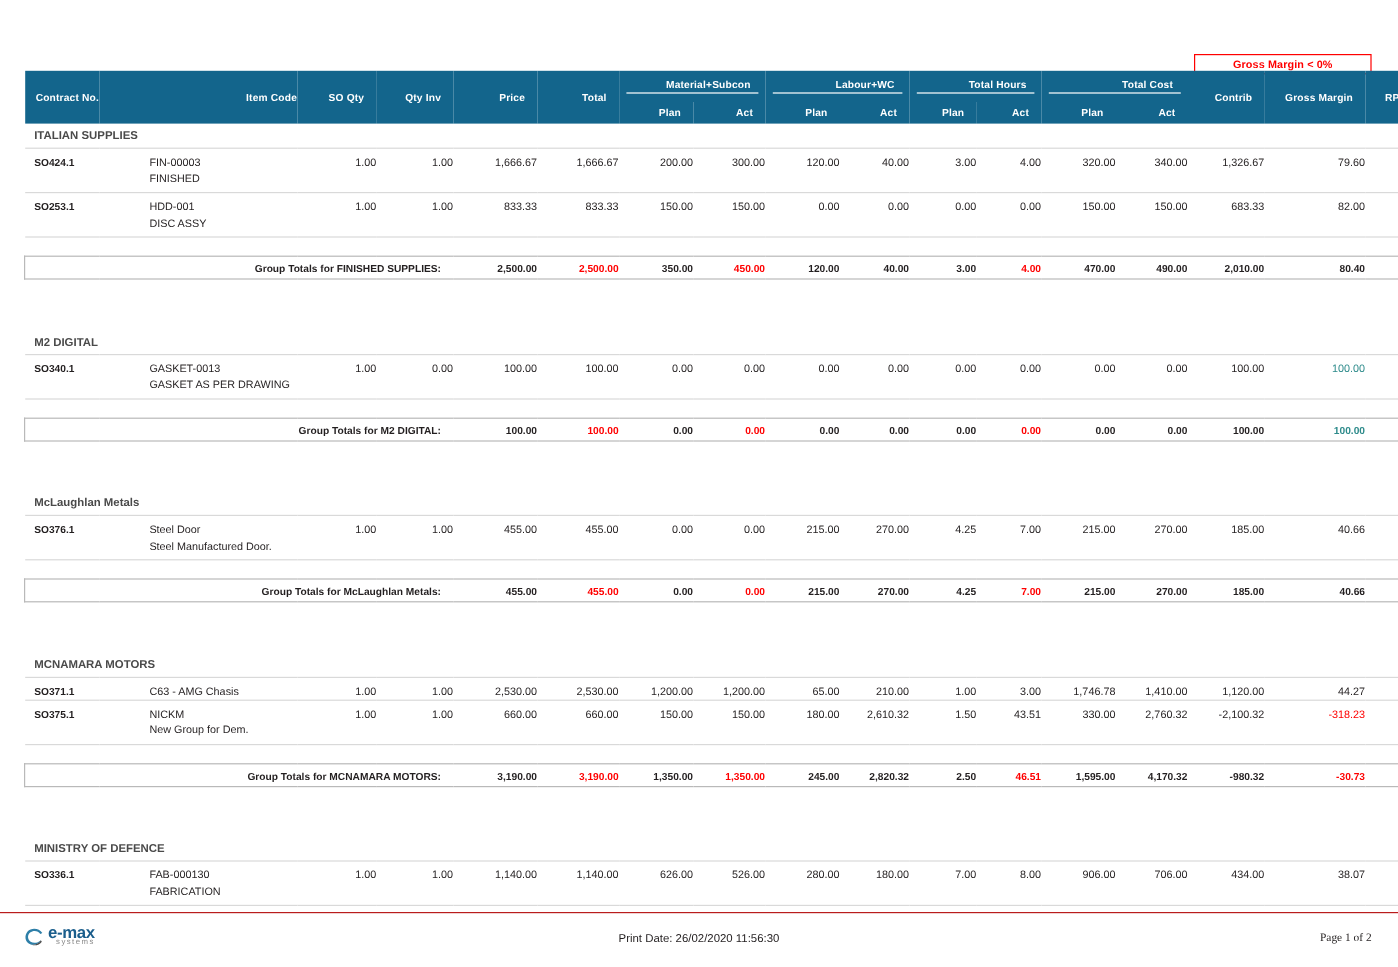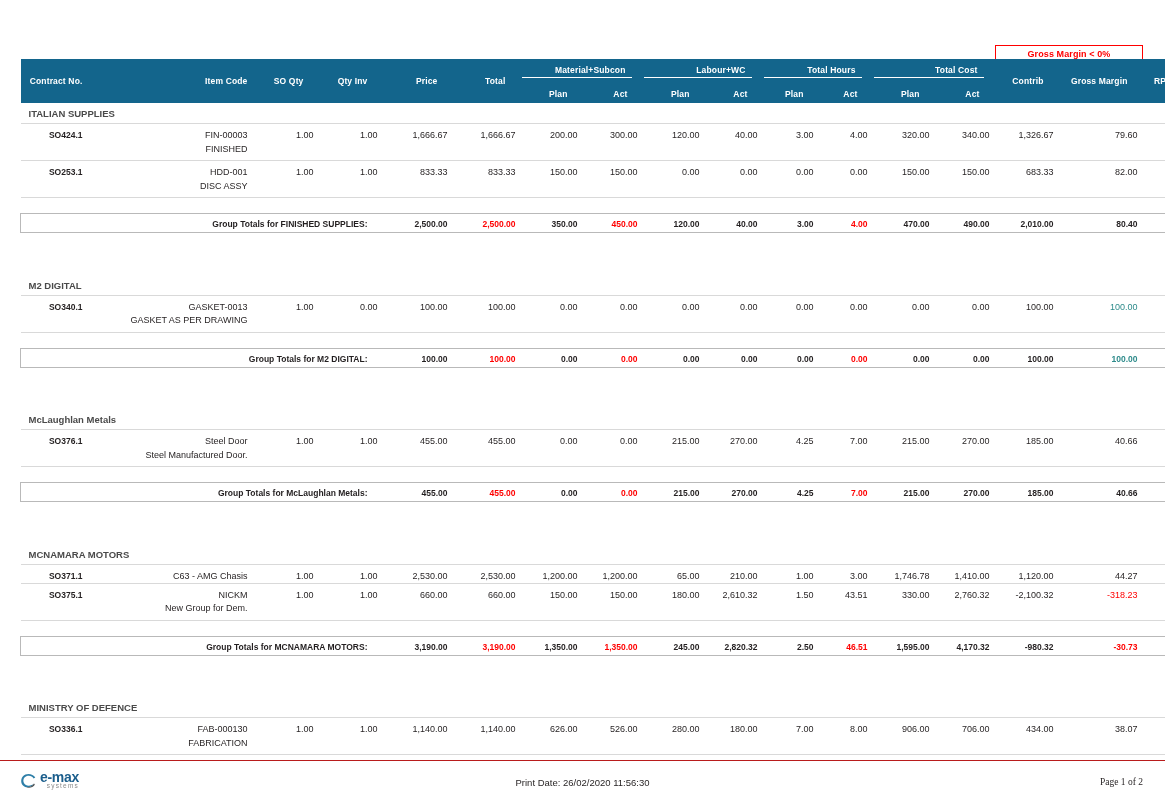--- a/index.html
+++ b/index.html
@@ -72,21 +72,21 @@
   }
 
   
   tbody td {
     font-size: 9px;
     color: #231f20;
     vertical-align: top;
     white-space: nowrap;
   }
   td.num { text-align: right; padding-right: 10px; }
-  td.txt { text-align: right; }
+  td.txt { text-align: left; }
 
   tr.group-head td {
     font-size: 9.5px;
     font-weight: bold;
     color: #4a4a4a;
     padding: 9px 0 4px 8px;
     border-bottom: 1px solid #d9d9d9;
   }
   tr.group-head.first td { padding-top: 5px; }
 

